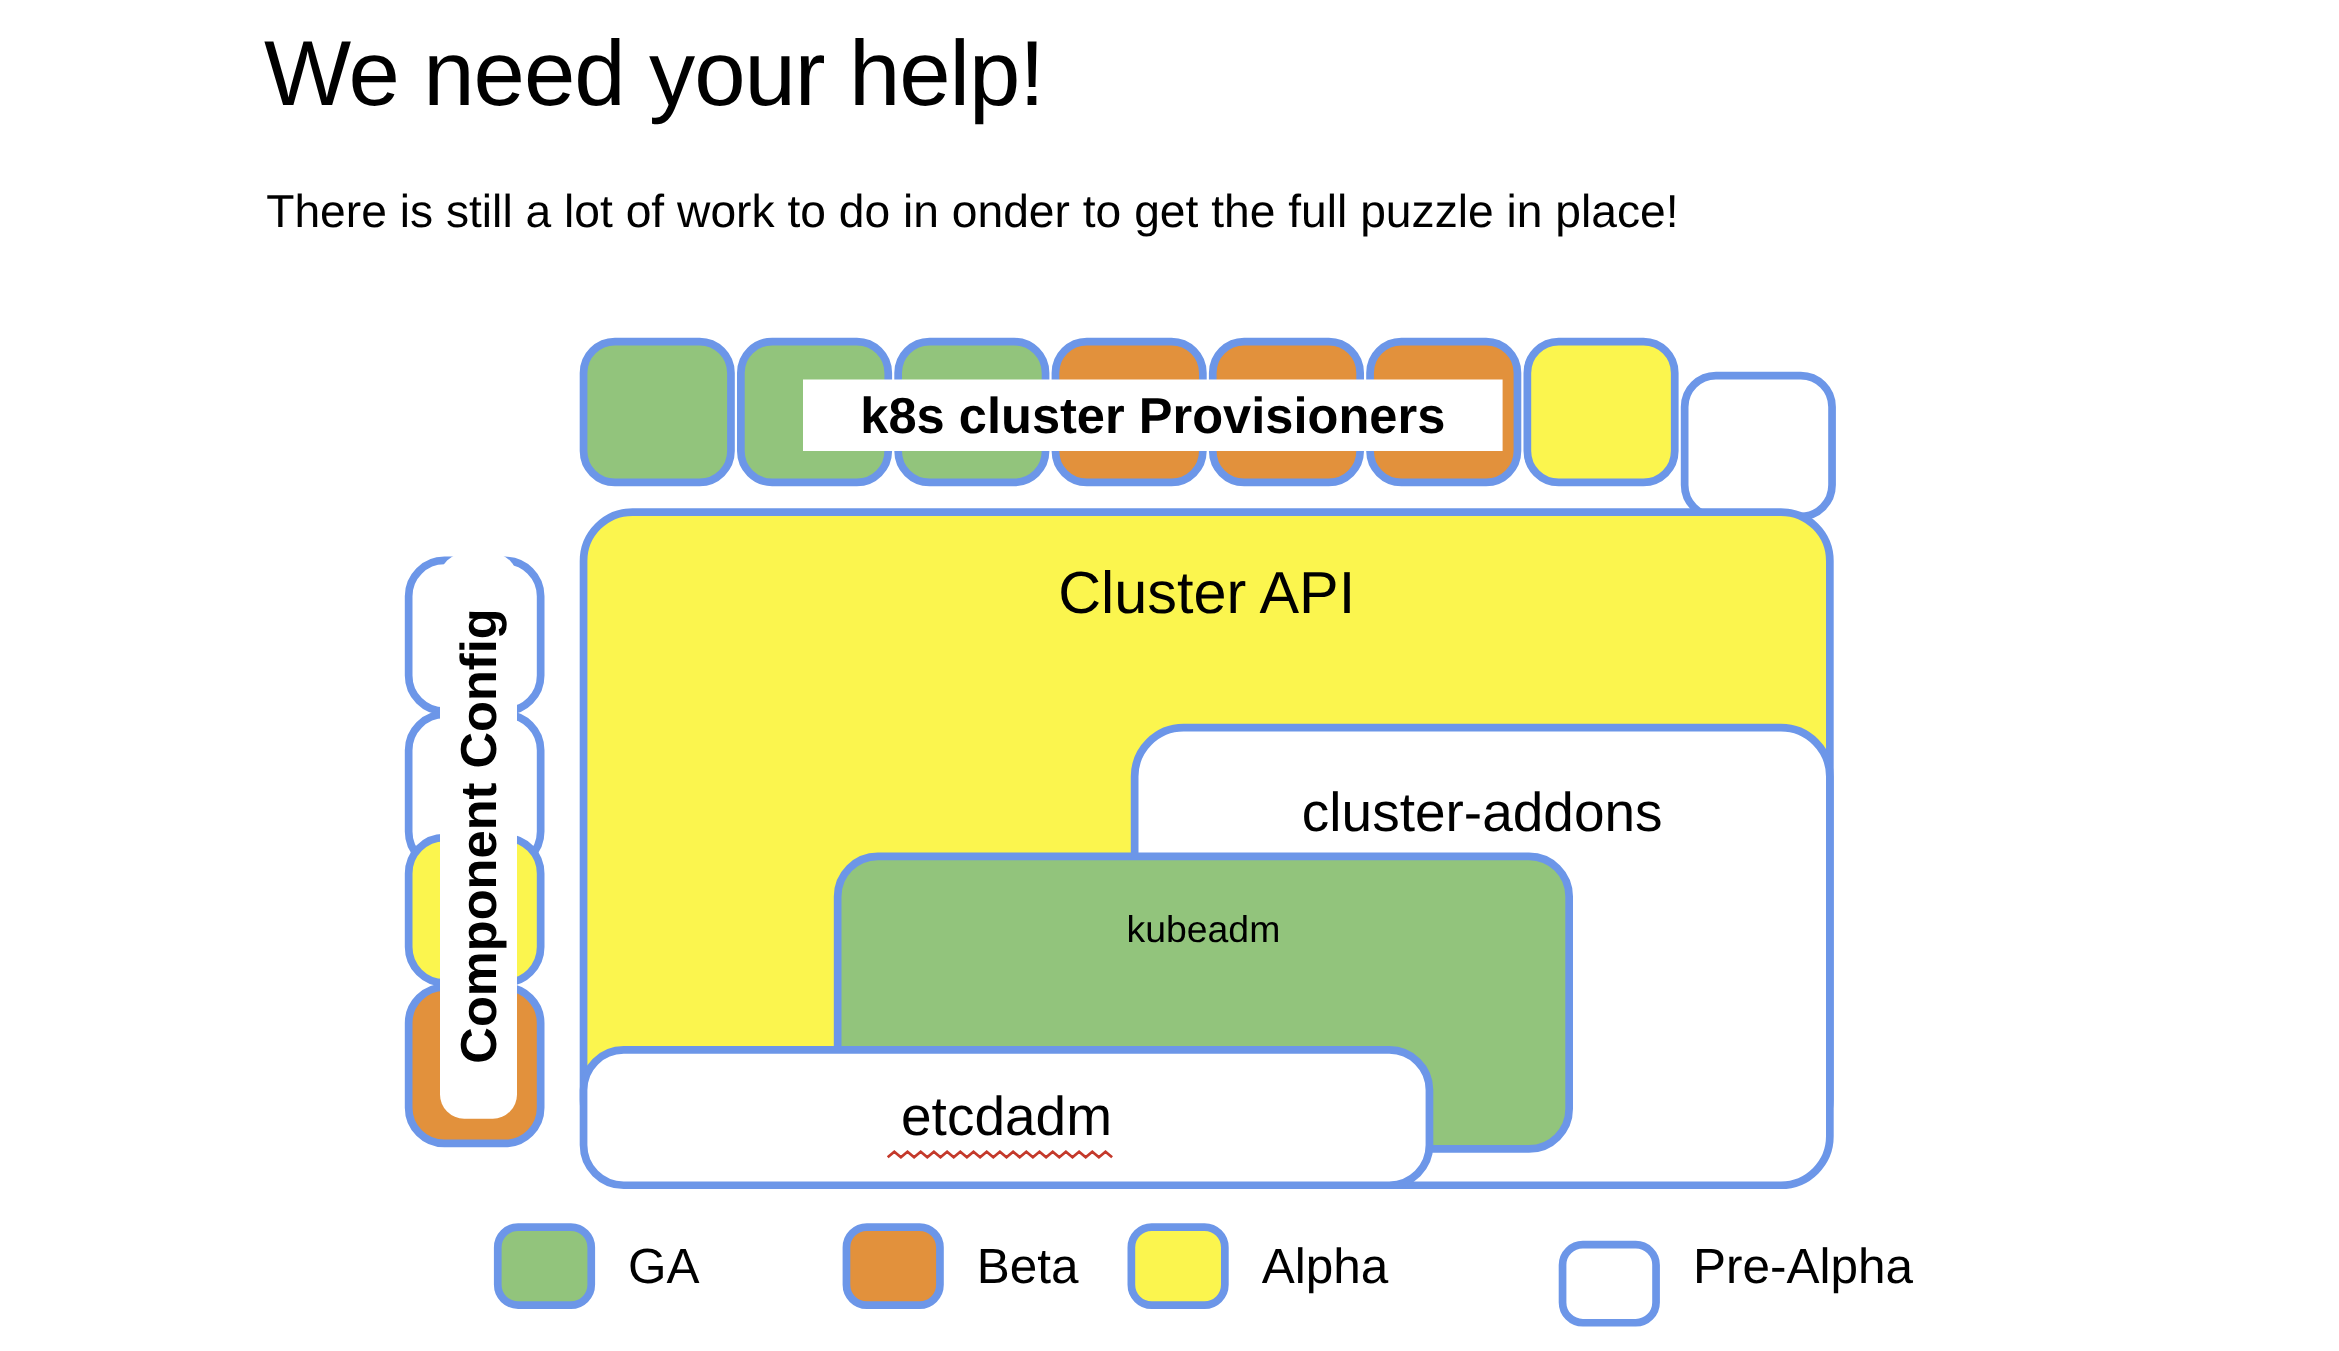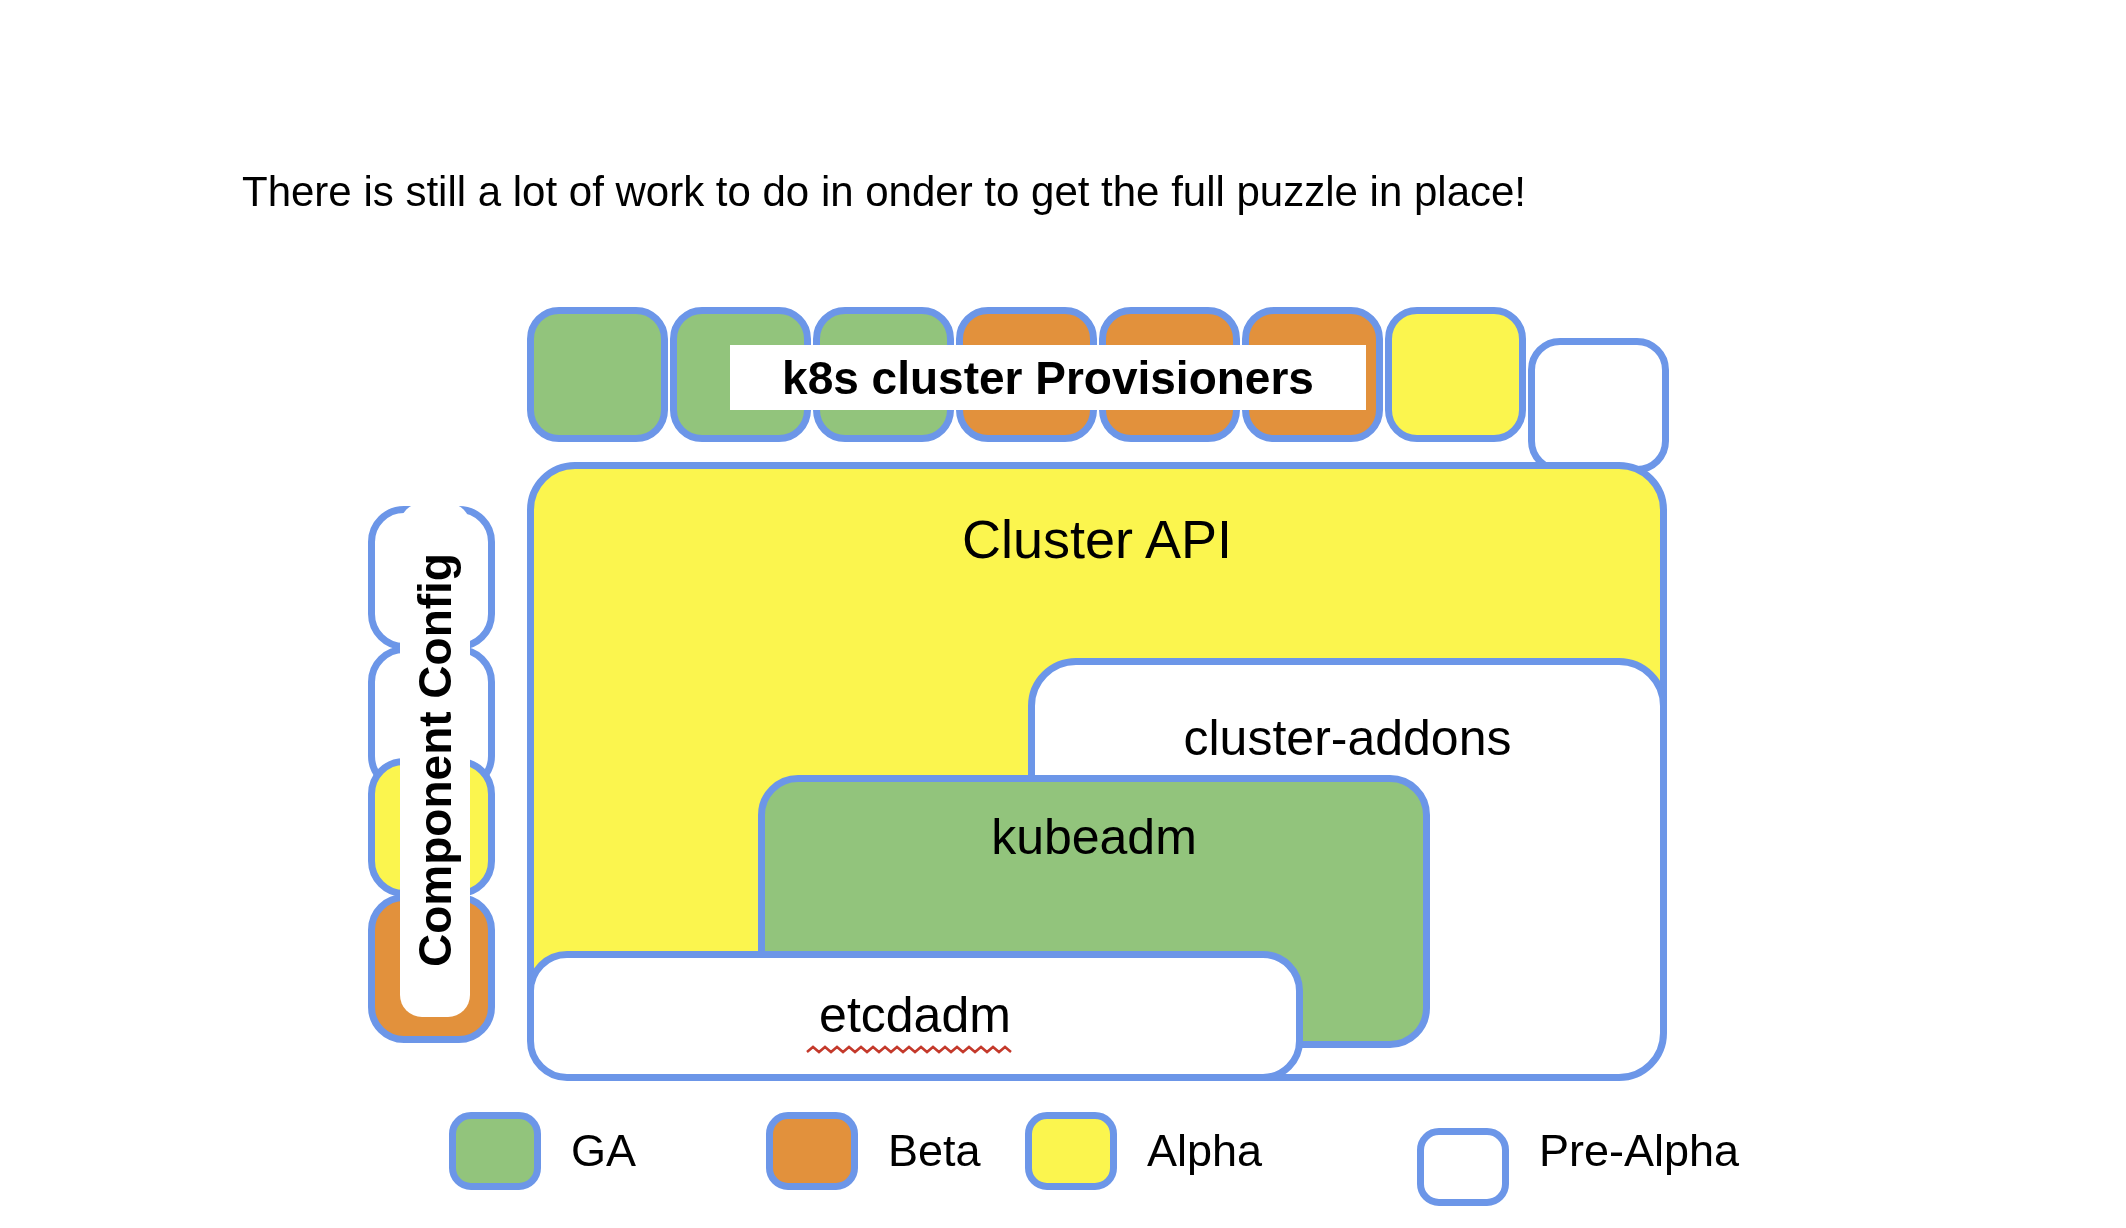--- a/index.html
+++ b/index.html
@@ -44,38 +44,39 @@
     font-size:46px;font-weight:700;}
 
   
   .bigbox{display:flex;flex-direction:column;align-items:center;}
   .bigbox .lbl{font-weight:400;white-space:nowrap;line-height:1;}
   #cluster-api{left:527px;top:462px;width:1140px;height:586px;border-radius:48px;z-index:1;}
   #cluster-api .lbl{margin-top:43px;font-size:54px;}
   #cluster-addons{left:1028px;top:627px;width:639px;height:423px;border-radius:48px;z-index:2;}
   #cluster-addons .lbl{margin-top:48px;font-size:50px;}
   #kubeadm{left:758px;top:775px;width:672px;height:273px;border-radius:40px;z-index:3;}
-  #kubeadm .lbl{margin-top:30px;font-size:50px;text-align:right;}
+  #kubeadm .lbl{margin-top:46px;font-size:34px;text-align:right;}
   #etcdadm{left:527px;top:920px;width:776px;height:130px;border-radius:40px;z-index:4;}
   #etcdadm .lbl{margin-top:32px;font-size:50px;}
   .squiggle{margin-top:4px;}
 
   
   .legend-item{position:absolute;top:1112px;height:78px;display:flex;
     align-items:center;gap:30px;}
   .swatch{width:92px;height:78px;border:7px solid var(--c-border);border-radius:22px;flex:0 0 auto;}
   .legend-text{font-size:45px;font-weight:400;white-space:nowrap;}
   #legend-ga{left:405px;padding-left:44px;} #legend-beta{left:743px;padding-left:23px;}
   #legend-alpha{left:1025px;} #legend-prealpha{left:1417px;}
 </style>
 </head>
 <body>
 
 <div class="canvas">
 
+  <div class="title">We need your help!</div>
   <div class="subtitle">There is still a lot of work to do in onder to get the full puzzle in place!</div>
 
   <div class="prov-row">
     <div class="prov-sq" data-status="ga"></div>
     <div class="prov-sq" data-status="ga"></div>
     <div class="prov-sq" data-status="ga"></div>
     <div class="prov-sq" data-status="beta"></div>
     <div class="prov-sq" data-status="beta"></div>
     <div class="prov-sq" data-status="beta"></div>
     <div class="prov-sq" data-status="alpha"></div>

